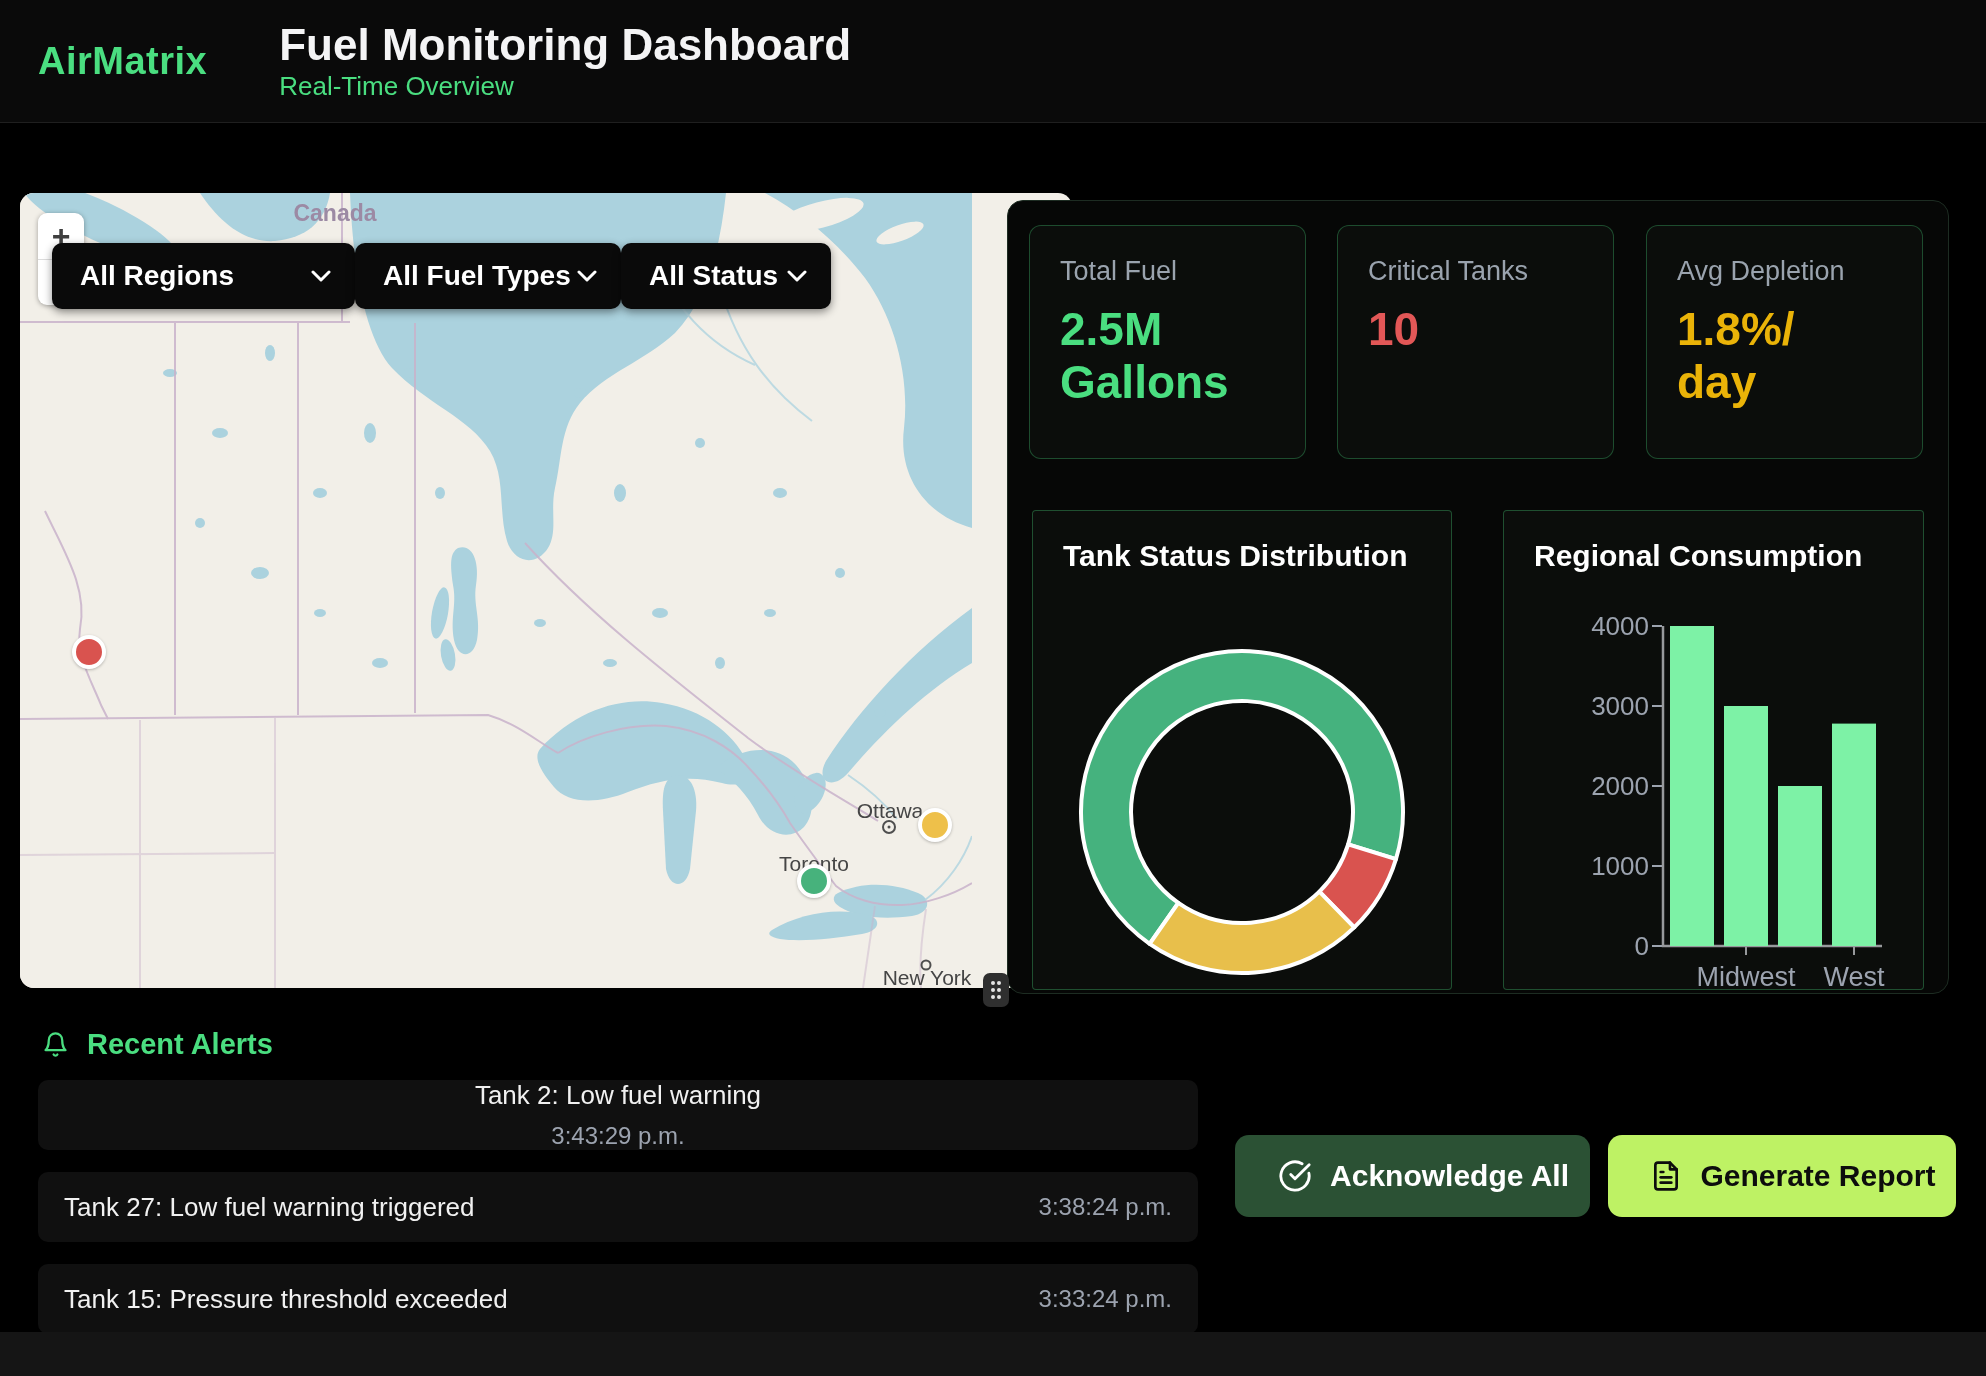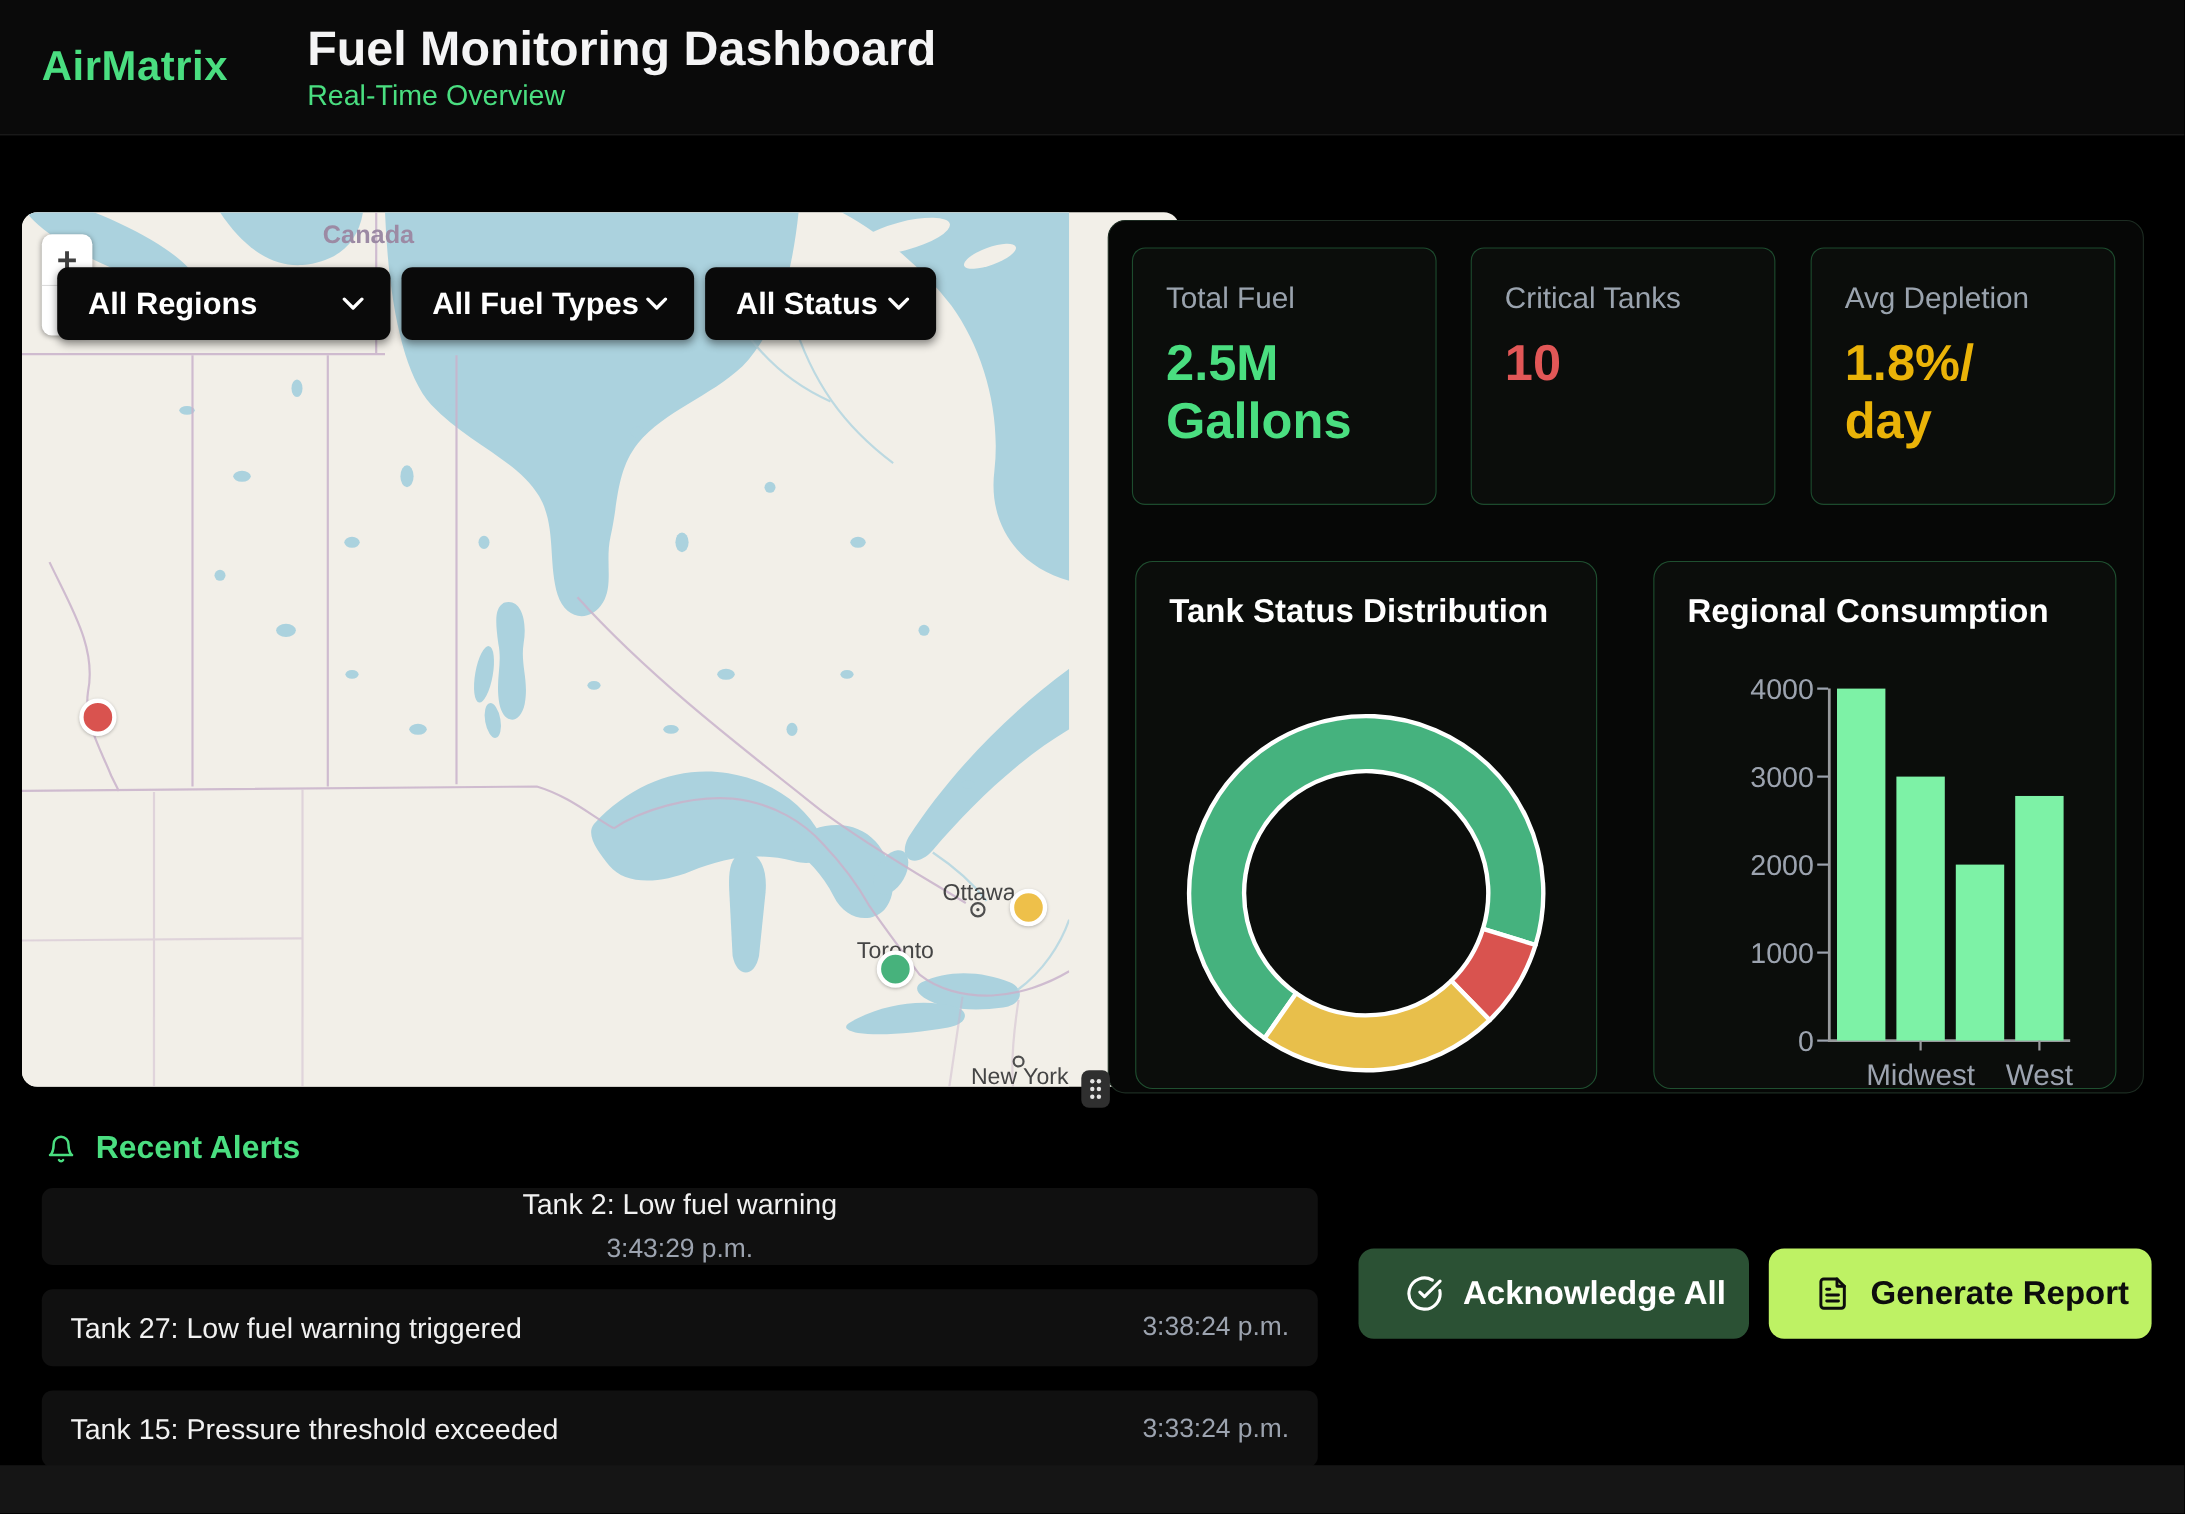--- a/index.html
+++ b/index.html
@@ -19,41 +19,41 @@
 
   
   .map-panel{position:absolute;left:20px;top:193px;width:1052px;height:795px;border-radius:14px;
              overflow:hidden;background:#f2efe8;}
   .map-svg{position:absolute;left:0;top:0;width:952px;height:795px;}
   .zoom-ctl{position:absolute;left:18px;top:20px;width:46px;height:92px;background:#fff;
             border-radius:9px;box-shadow:0 1px 5px rgba(0,0,0,.35);display:grid;grid-template-rows:1fr 1fr;z-index:3;}
   .zoom-btn{display:flex;align-items:center;justify-content:center;font-size:32px;font-weight:700;
             color:#3f3f3f;cursor:pointer;}
   .zoom-btn + .zoom-btn{border-top:1px solid #dcdcdc;}
-  .filters{position:absolute;left:32px;top:50px;display:flex;gap:10px;z-index:4;justify-content:space-between;}
+  .filters{position:absolute;left:32px;top:50px;display:flex;gap:0;z-index:4;justify-content:space-between;}
   .dropdown{height:66px;background:#0a0a0a;border-radius:10px;display:flex;align-items:center;
             justify-content:space-between;padding:0 24px 0 28px;box-sizing:border-box;
             box-shadow:0 3px 8px rgba(0,0,0,.45);cursor:pointer;}
   .dropdown .dd-label{color:#fff;font-size:28px;font-weight:600;white-space:nowrap;}
   .dd-regions{width:303px;} .dd-fuel{width:266px;} .dd-status{width:210px;}
   .marker{position:absolute;width:26px;height:26px;border:4px solid #fff;border-radius:50%;
           box-shadow:0 1px 3px rgba(0,0,0,.25);z-index:2;cursor:pointer;}
   .drag-handle{position:absolute;left:983px;top:973px;width:26px;height:34px;background:#2f2f2f;
                border-radius:7px;display:grid;place-items:center;z-index:5;cursor:grab;}
 
   
   .right-panel{position:absolute;left:1007px;top:200px;width:940px;height:792px;
                border:1px solid #1d2c22;border-radius:16px;background:#060706;}
   .stat-card{position:absolute;top:225px;width:277px;height:234px;background:#0b0d0b;
              border:1px solid rgba(74,222,128,.3);border-radius:12px;box-sizing:border-box;
              padding:30px 30px;}
   .stat-label{font-size:27px;color:#9aa3ae;margin-bottom:16px;}
   .stat-value{font-size:46px;font-weight:700;line-height:1.15;}
   .chart-card{position:absolute;top:510px;height:480px;background:#0b0d0b;
-              border:1px solid rgba(74,222,128,.32);border-radius:16px;box-sizing:border-box;}
+              border:1px solid rgba(74,222,128,.32);border-radius:4px;box-sizing:border-box;}
   .chart-title{font-size:30px;font-weight:700;color:#fff;padding:28px 0 0 30px;}
   .chart-svg{position:absolute;left:0;top:90px;}
 
   
   .alerts-header{position:absolute;left:42px;top:1028px;display:flex;align-items:center;gap:18px;}
   .alerts-title{font-size:29px;font-weight:700;color:#4ade80;}
   .alert-row{position:absolute;left:38px;width:1160px;height:70px;background:#101010;border-radius:10px;
              display:flex;align-items:center;justify-content:space-between;padding:0 26px;
              box-sizing:border-box;cursor:pointer;}
   .alert-msg{font-size:26px;color:#f1f1f1;}

